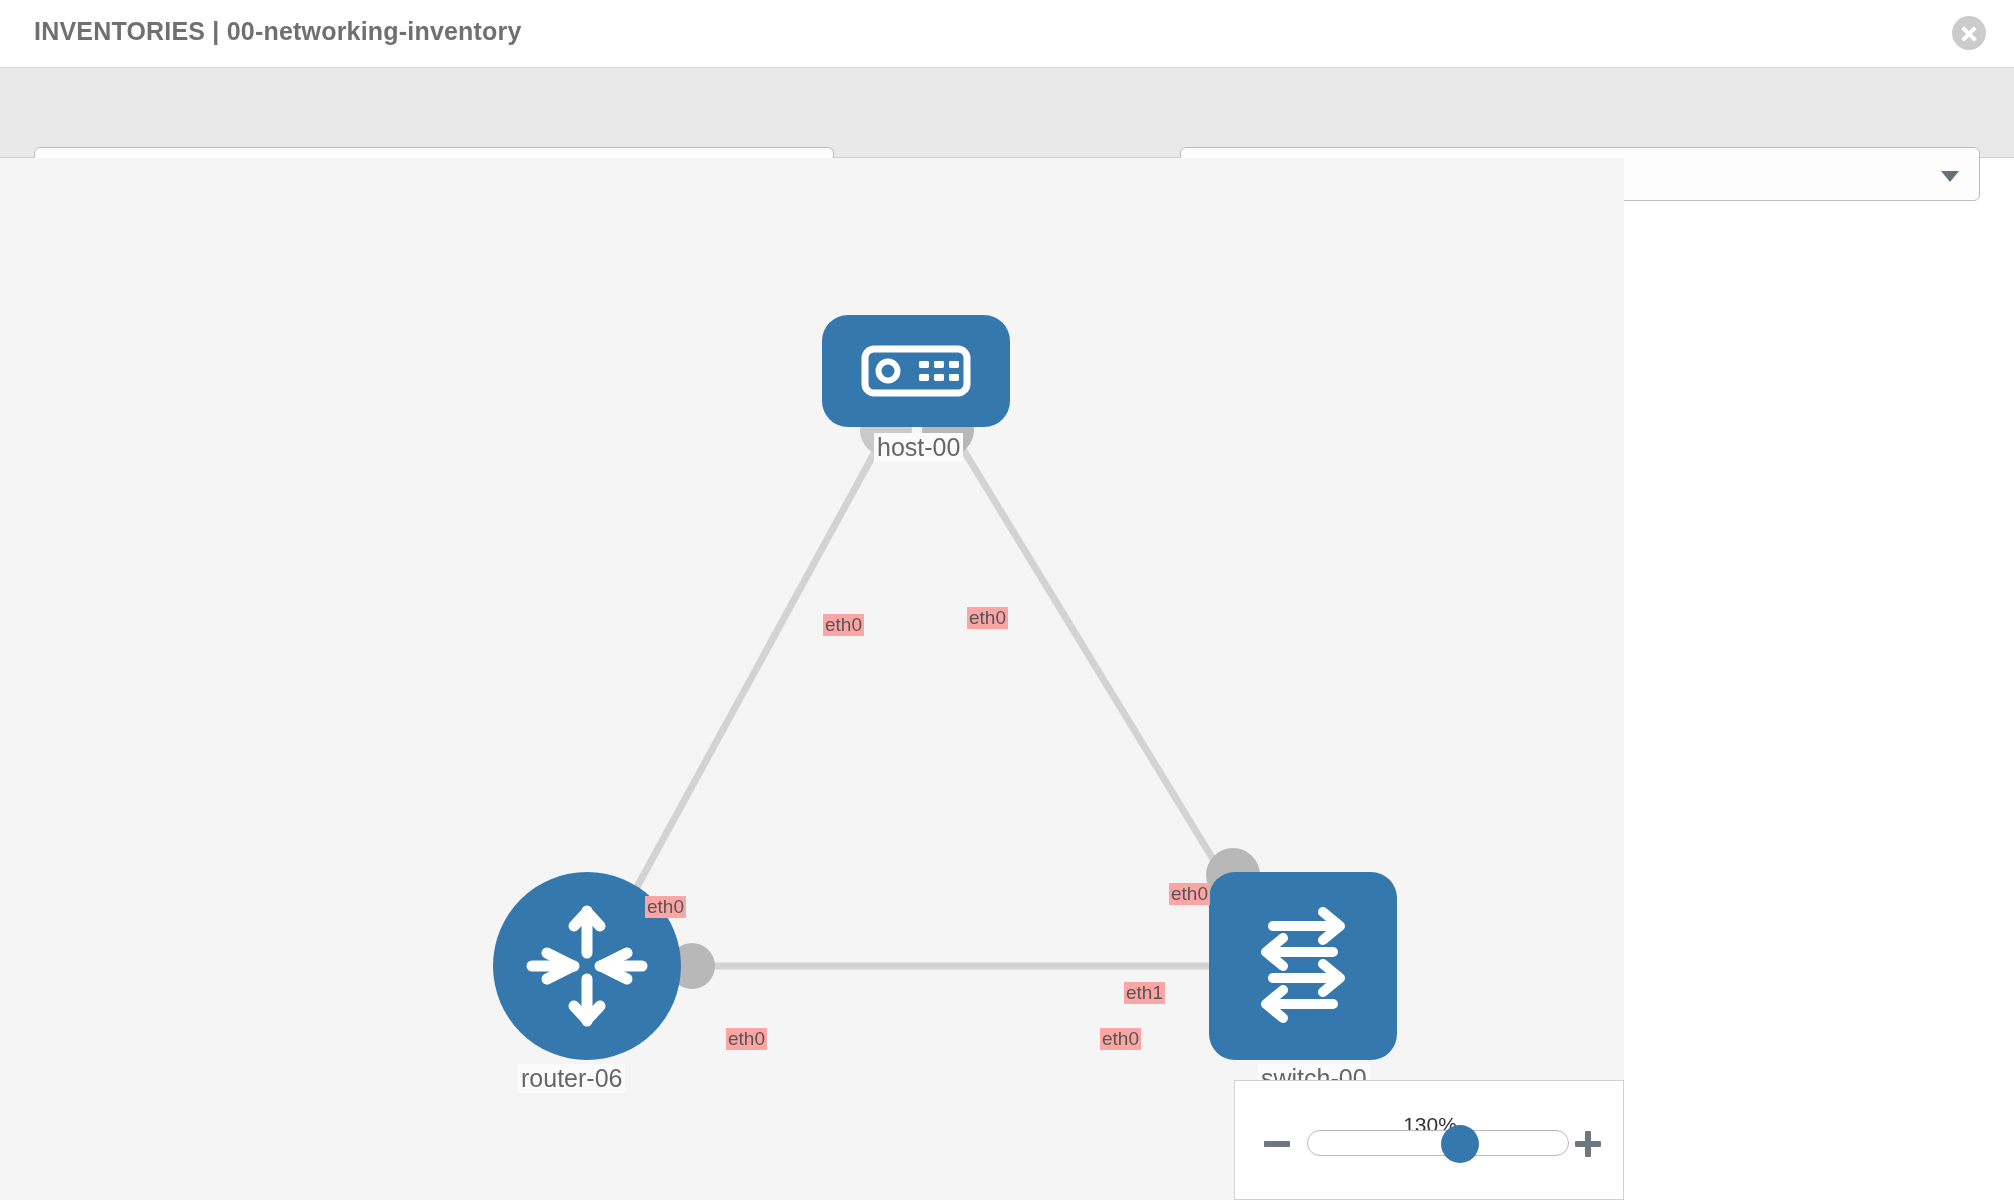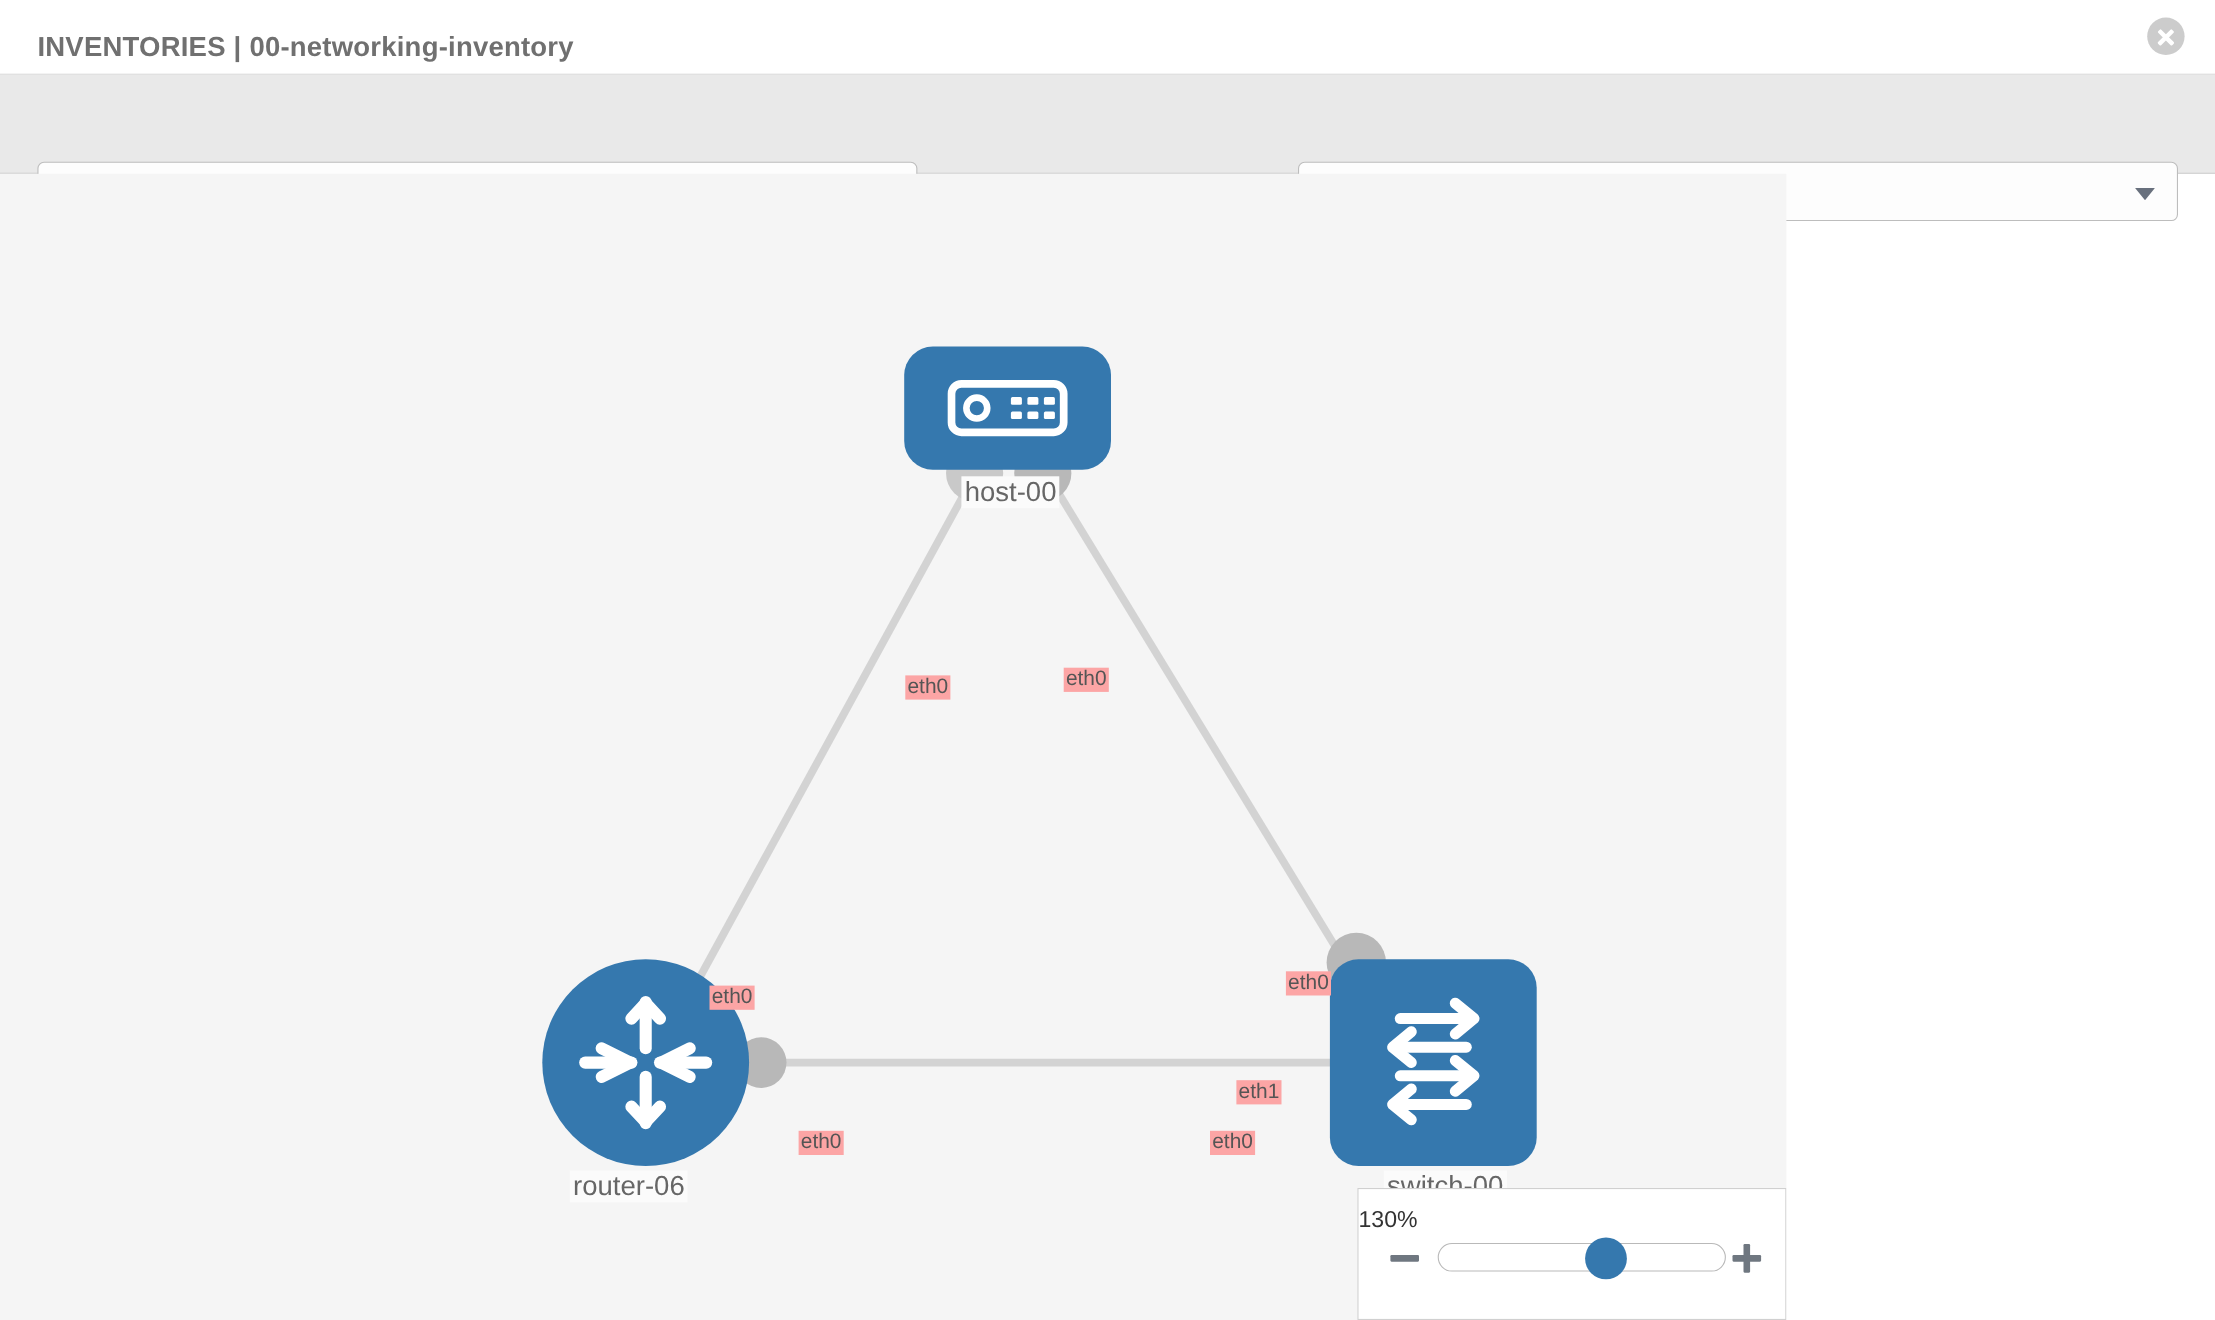--- a/index.html
+++ b/index.html
@@ -17,21 +17,20 @@
     position: absolute; left: 0; top: 0;
     width: 2014px; height: 68px;
     background: #ffffff;
     border-bottom: 1px solid #d7d7d7;
   }
   .page-title {
     position: absolute; left: 34px; top: 17px;
     font-size: 25px; font-weight: bold;
     color: #707070; letter-spacing: 0.2px;
     white-space: nowrap;
-    margin-top: 12px;
   }
   .close-btn {
     position: absolute; right: 28px; top: 16px;
     width: 34px; height: 34px; border-radius: 50%;
     background: #cccccc; cursor: pointer;
   }
   .close-btn::before, .close-btn::after {
     content: ""; position: absolute;
     left: 8px; top: 15.5px;
     width: 18px; height: 4.2px;
@@ -131,21 +130,22 @@
   }
 
   
   .zoom-panel {
     position: absolute; right: 0; bottom: 0;
     width: 390px; height: 120px;
     background: #ffffff;
     border: 1px solid #d0d0d0;
   }
   .zoom-value {
-    position: absolute; top: 16px; left: 0; width: 390px;
+    position: absolute; top: 32px; left: 0; width: 390px;
+    text-align: center;
     font-size: 21px; color: #333333;
   }
   .zoom-minus, .zoom-plus {
     position: absolute; top: 48px;
     width: 30px; height: 30px; cursor: pointer;
   }
   .zoom-minus { left: 27px; }
   .zoom-plus  { right: 20px; }
   .zoom-minus::before, .zoom-plus::before, .zoom-plus::after {
     content: ""; position: absolute; background: #6f7780; border-radius: 1px;

